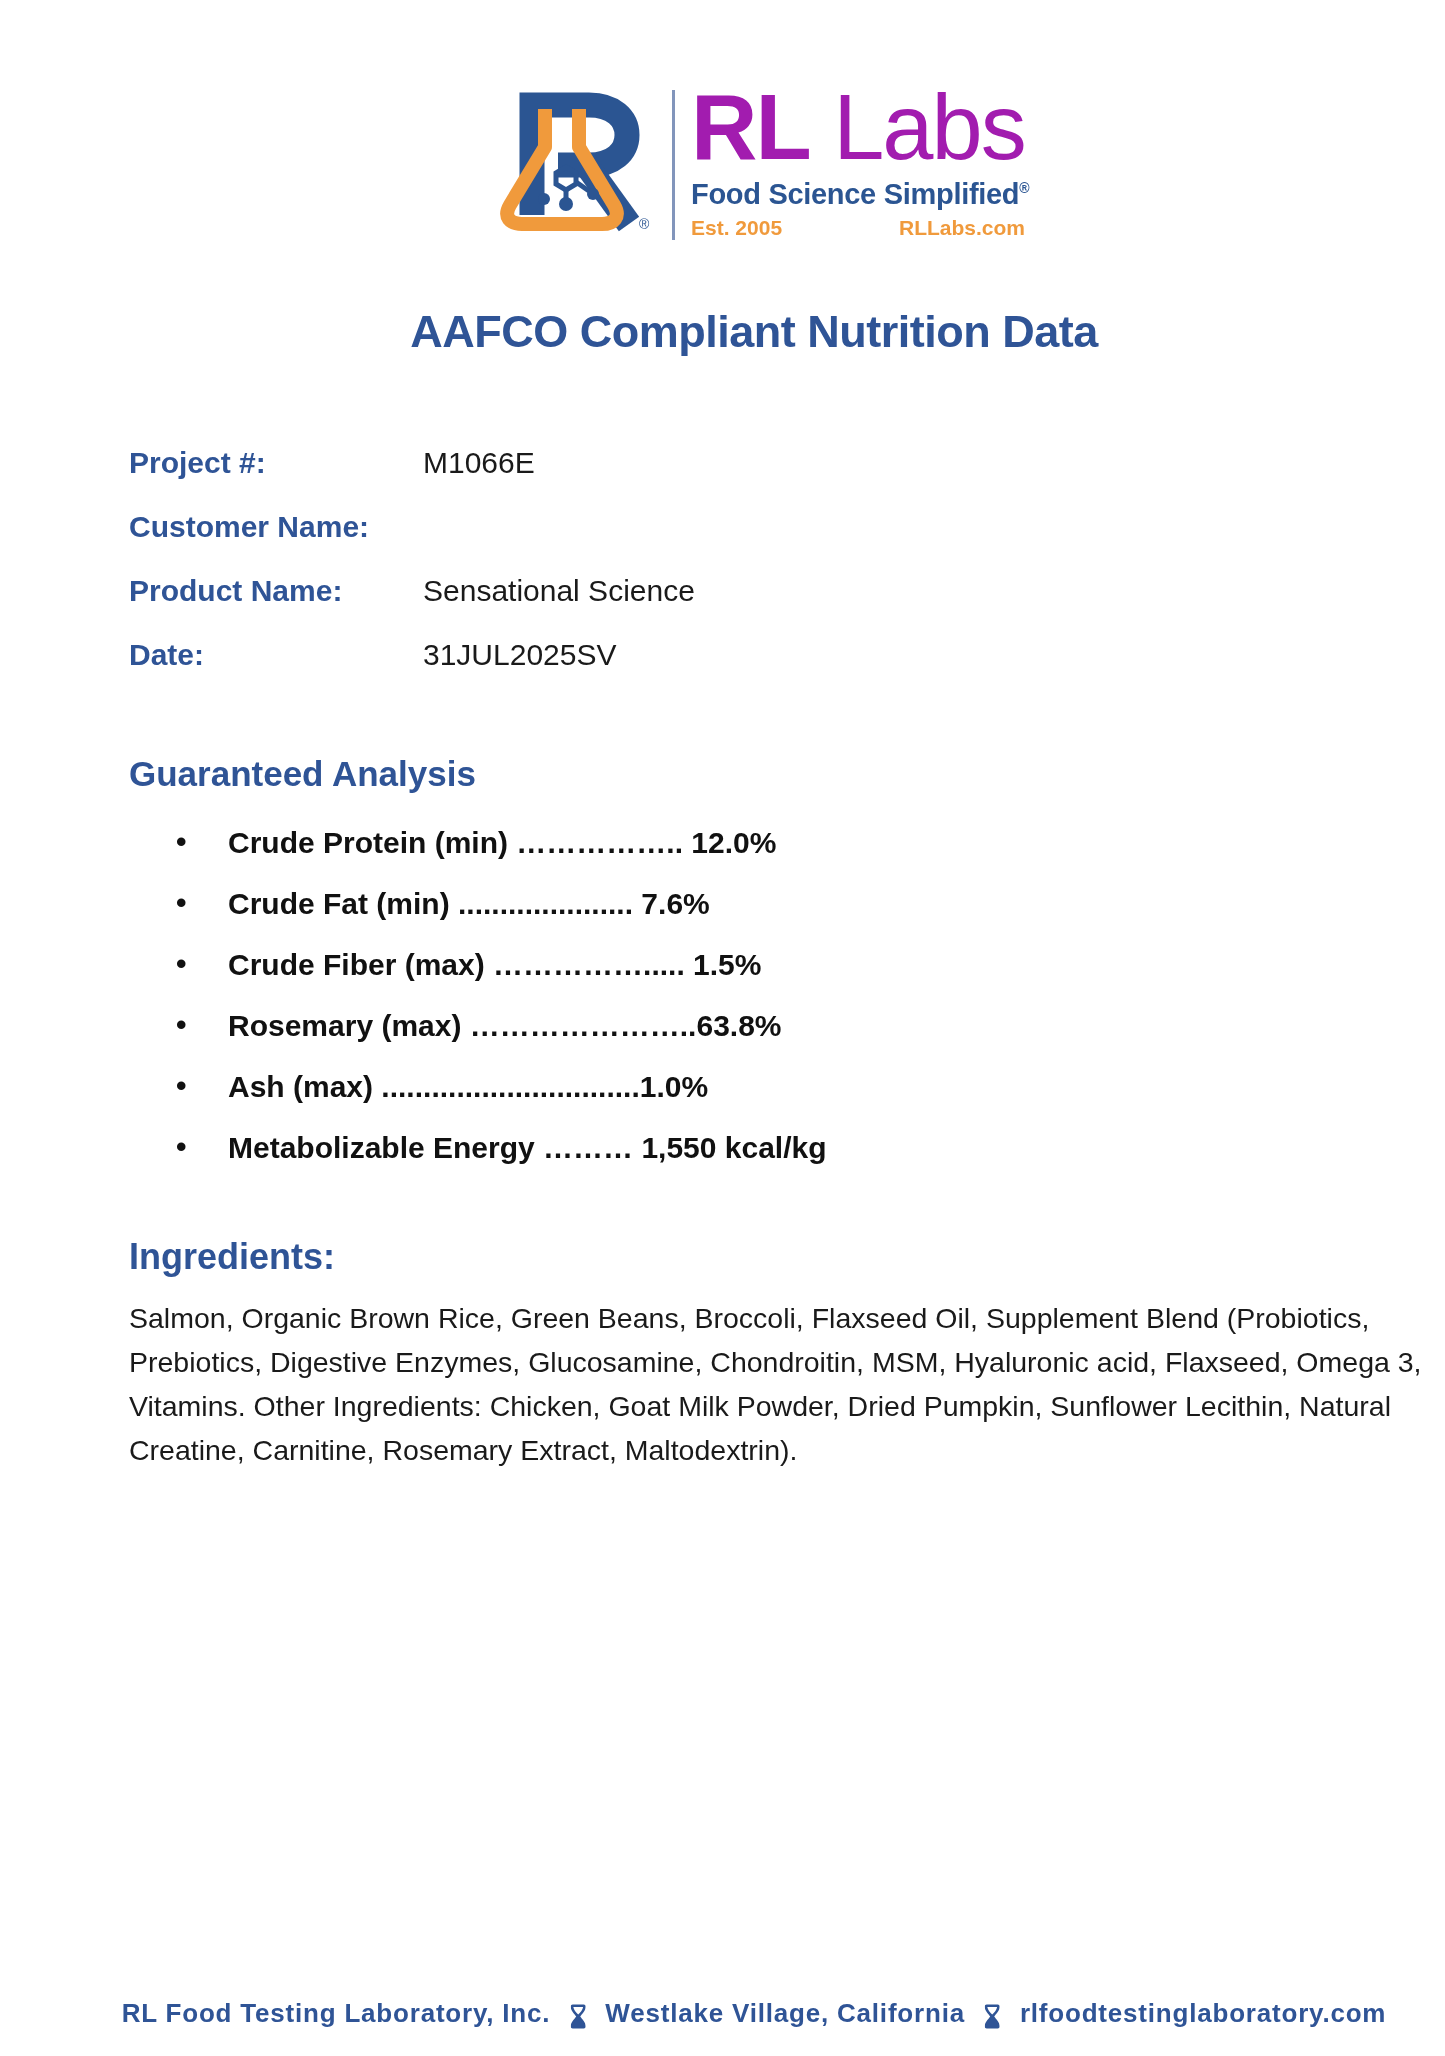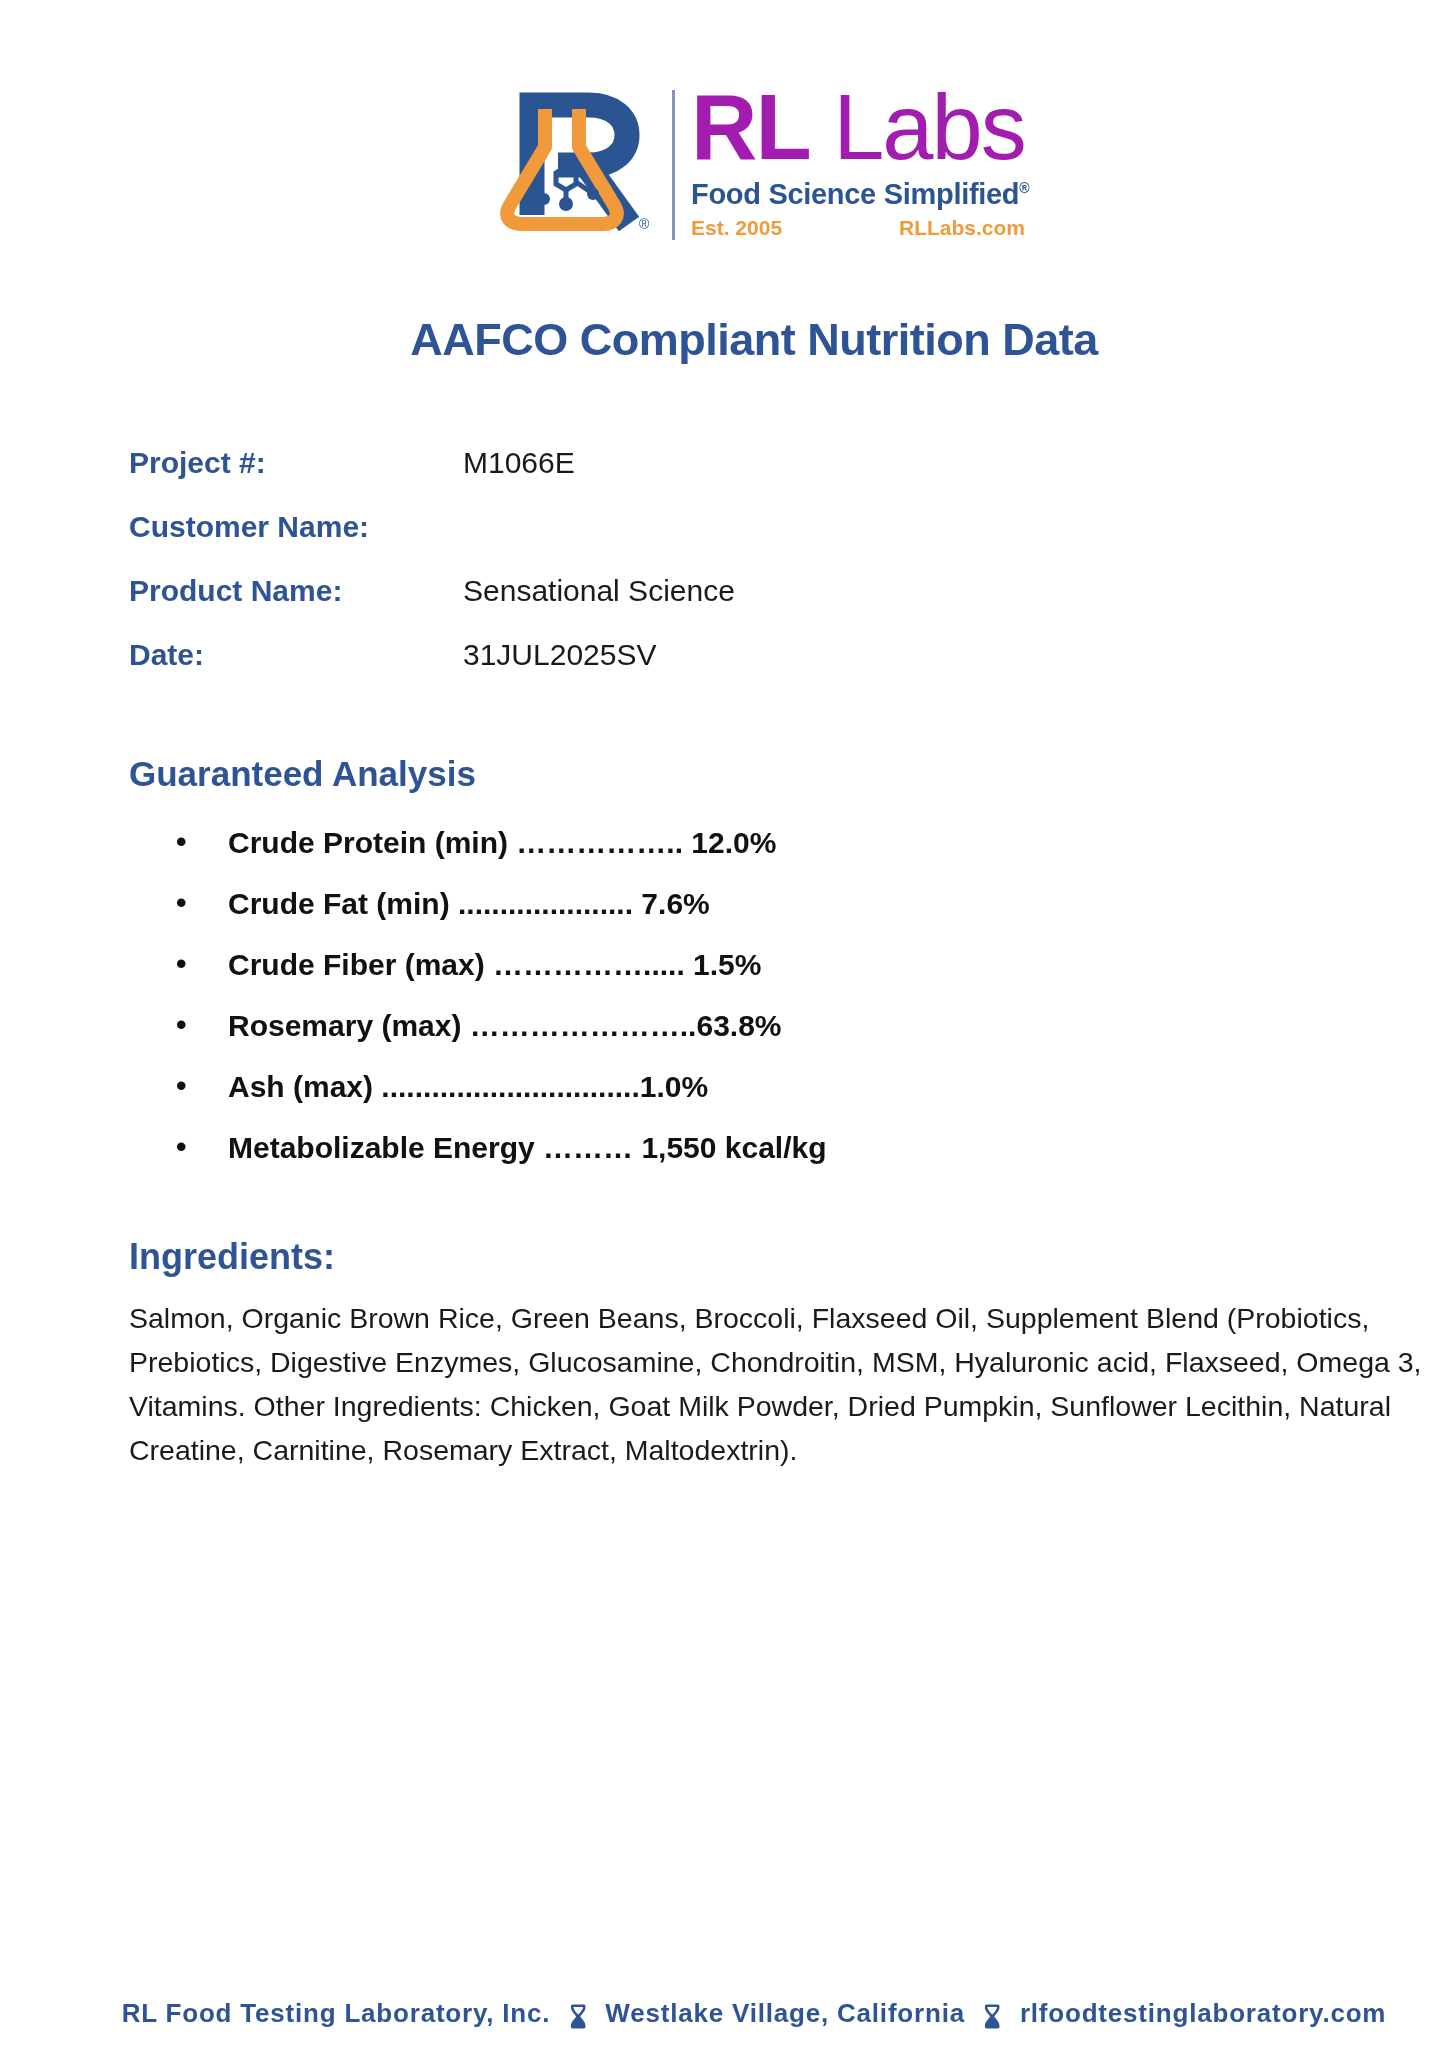--- a/index.html
+++ b/index.html
@@ -17,27 +17,27 @@
   .logo-text { width:334px; }
   .brand-line { font-size:92px; line-height:78px; color:#a21caf; letter-spacing:-2px; white-space:nowrap; }
   .brand-bold { font-weight:700; }
   .brand-light { font-weight:400; }
   .tagline { margin-top:12px; font-size:29px; font-weight:700; color:#2b5592; letter-spacing:-0.3px; white-space:nowrap; }
   .tagline sup { font-size:14px; }
   .est-row { display:flex; justify-content:space-between; margin-top:5px; font-size:21px; font-weight:700; color:#f09a3c; }
 
   
   .doc-title {
-    position:absolute; top:314px; left:754px; transform:translateX(-50%);
+    position:absolute; top:306px; left:754px; transform:translateX(-50%);
     font-size:45px; font-weight:700; color:#2f5496; letter-spacing:-0.5px; white-space:nowrap;
   }
 
   
   .info { position:absolute; top:446px; left:129px; }
-  .info-row { display:flex; margin-bottom:30px; font-size:30px; line-height:34px;gap:40px; }
+  .info-row { display:flex; margin-bottom:30px; font-size:30px; line-height:34px; }
   .info-label { width:294px; font-weight:700; color:#2f5496; }
   .info-value { color:#1a1a1a; }
 
   
   .ga-heading { position:absolute; top:754px; left:129px; font-size:35px; font-weight:700; color:#2f5496; }
   .ga-list { position:absolute; top:826px; left:176px; list-style:none; }
   .ga-list li {
     position:relative; padding-left:52px; margin-bottom:27px;
     font-size:30px; line-height:34px; font-weight:700; color:#111; white-space:nowrap;
   }

